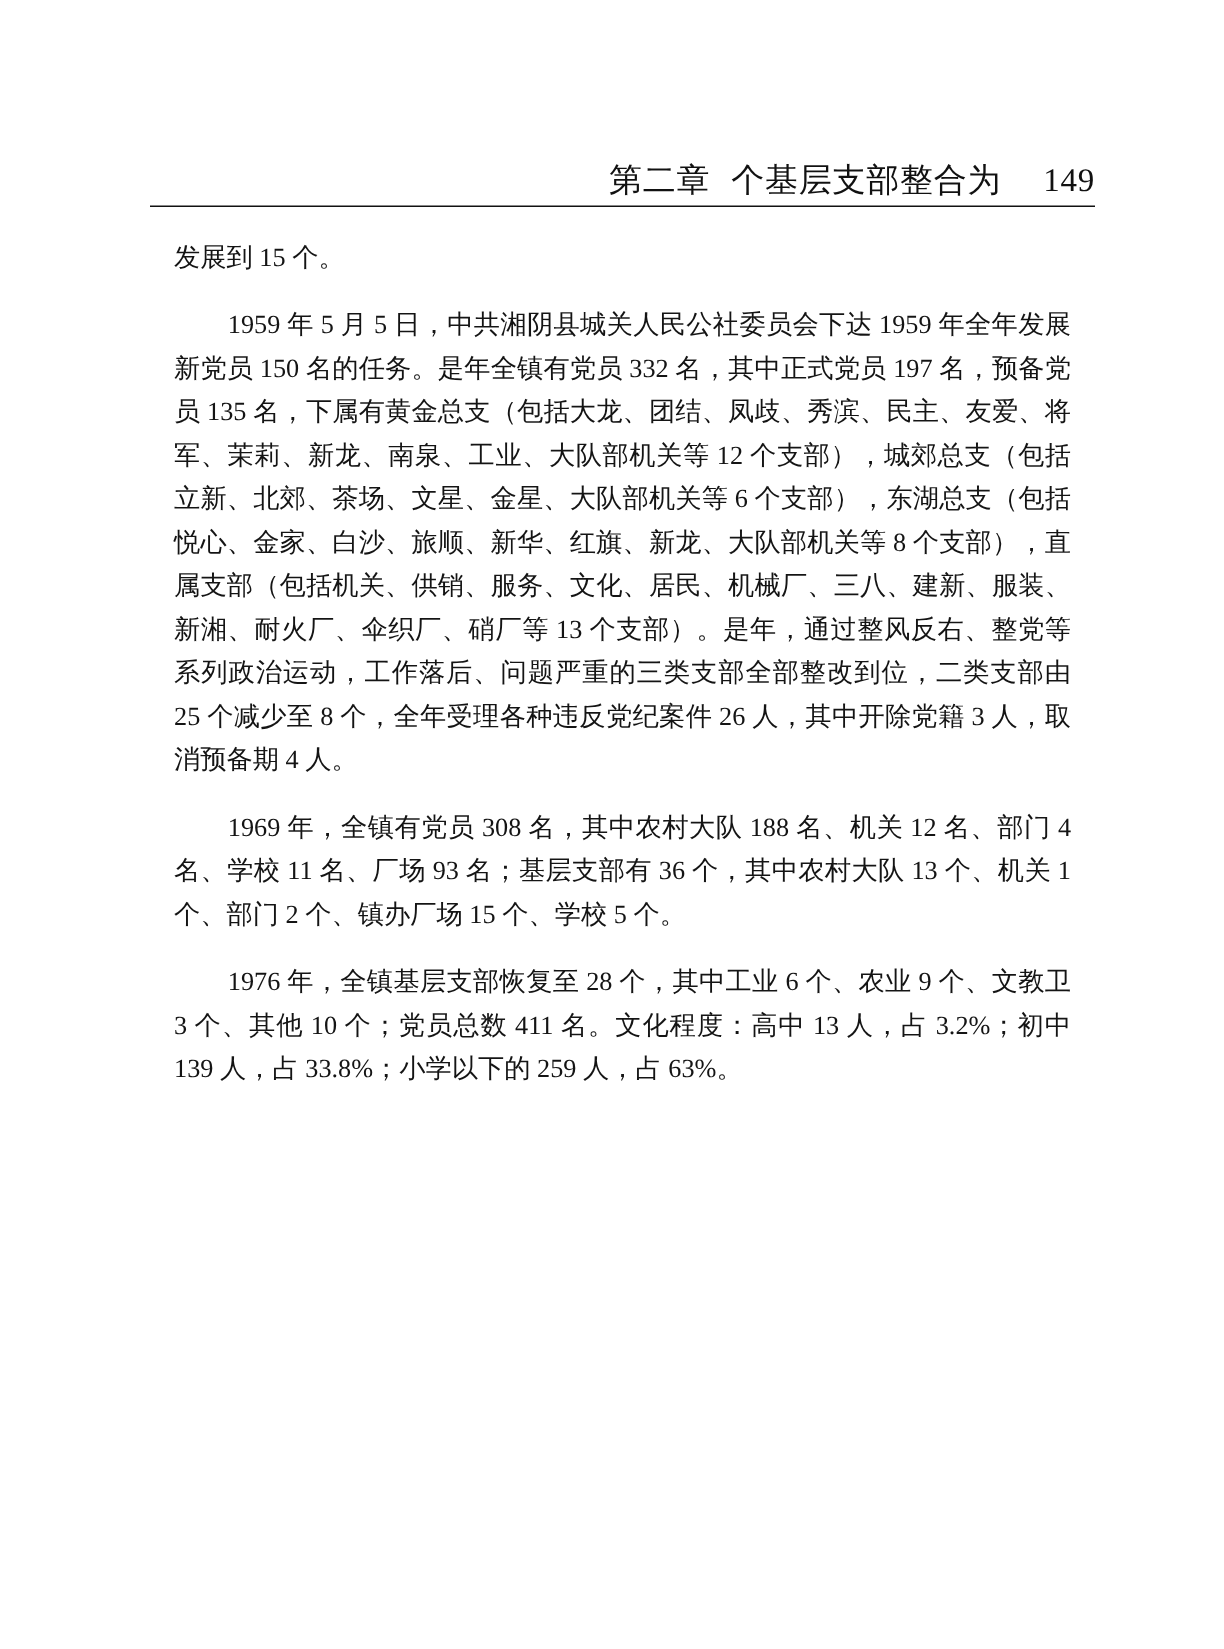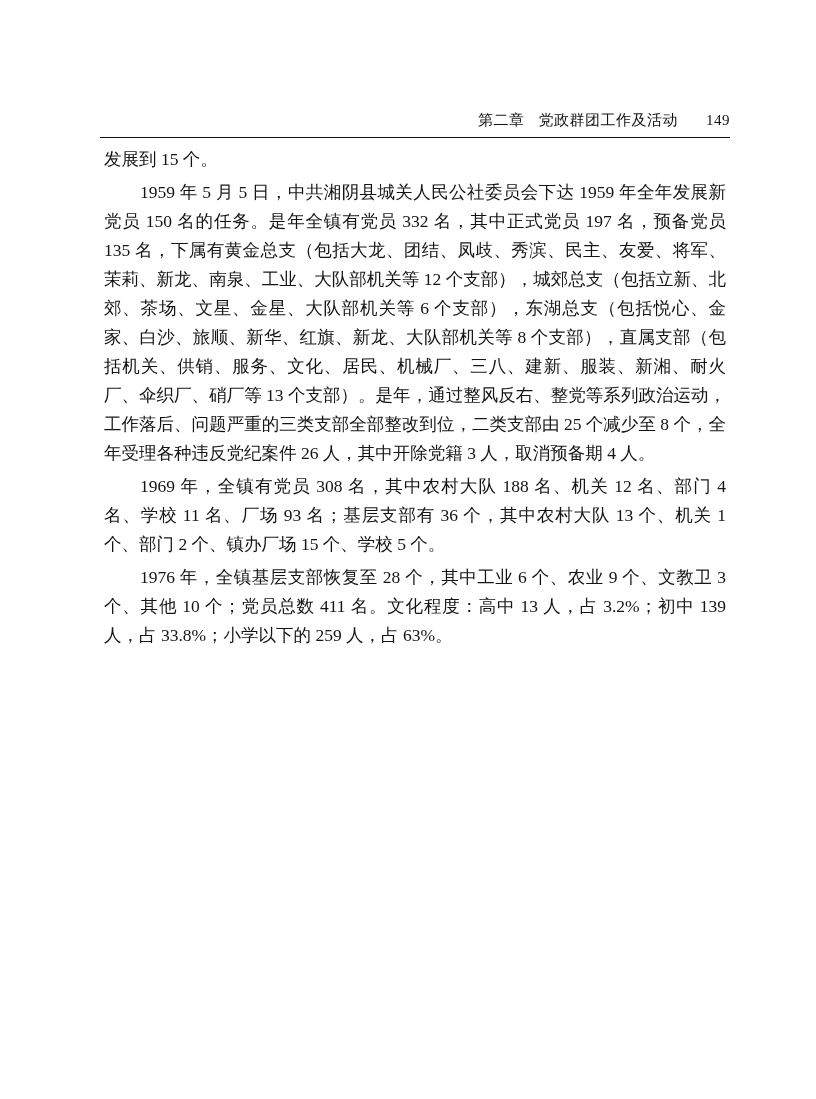--- a/index.html
+++ b/index.html
@@ -18,21 +18,21 @@
     color: #1a1a1a;
   }
   .page-header {
     position: absolute;
     top: 108px;
     left: 100px;
     right: 86px;
     display: flex;
     justify-content: flex-end;
     align-items: baseline;
-    font-size: 15px;
+    font-size: 22px;
     line-height: 24px;
     color: #111111;
     letter-spacing: 0.5px;
     white-space: nowrap;
   }
   .page-header .chapter { margin-right: 14px; }
   .page-header .title   { margin-right: 28px; }
   .header-rule {
     position: absolute;
     top: 137px;
@@ -45,35 +45,35 @@
     position: absolute;
     top: 141px;
     left: 100px;
     right: 86px;
     font-size: 17.5px;
     line-height: 29px;
     text-align: justify;
     color: #141414;
   }
   .para {
-    margin: 4px;
+    margin: 16px;
     text-indent: 2.05em;
   }
   .para.no-indent {
     text-indent: 0;
   }
 </style>
 </head>
 <body>
 
 <div class="page">
 
   <header class="page-header">
     <span class="chapter">第二章</span>
-    <span class="title">党政群团工作及活动</span>
+    <span class="title">个基层支部整合为</span>
     <span class="pageno">149</span>
   </header>
 
   <div class="header-rule"></div>
 
   <main class="body-text">
     <p class="para no-indent">发展到 15 个。</p>
     <p class="para">1959 年 5 月 5 日，中共湘阴县城关人民公社委员会下达 1959 年全年发展新党员 150 名的任务。是年全镇有党员 332 名，其中正式党员 197 名，预备党员 135 名，下属有黄金总支（包括大龙、团结、凤歧、秀滨、民主、友爱、将军、茉莉、新龙、南泉、工业、大队部机关等 12 个支部），城郊总支（包括立新、北郊、茶场、文星、金星、大队部机关等 6 个支部），东湖总支（包括悦心、金家、白沙、旅顺、新华、红旗、新龙、大队部机关等 8 个支部），直属支部（包括机关、供销、服务、文化、居民、机械厂、三八、建新、服装、新湘、耐火厂、伞织厂、硝厂等 13 个支部）。是年，通过整风反右、整党等系列政治运动，工作落后、问题严重的三类支部全部整改到位，二类支部由 25 个减少至 8 个，全年受理各种违反党纪案件 26 人，其中开除党籍 3 人，取消预备期 4 人。</p>
     <p class="para">1969 年，全镇有党员 308 名，其中农村大队 188 名、机关 12 名、部门 4 名、学校 11 名、厂场 93 名；基层支部有 36 个，其中农村大队 13 个、机关 1 个、部门 2 个、镇办厂场 15 个、学校 5 个。</p>
     <p class="para">1976 年，全镇基层支部恢复至 28 个，其中工业 6 个、农业 9 个、文教卫 3 个、其他 10 个；党员总数 411 名。文化程度：高中 13 人，占 3.2%；初中 139 人，占 33.8%；小学以下的 259 人，占 63%。</p>

